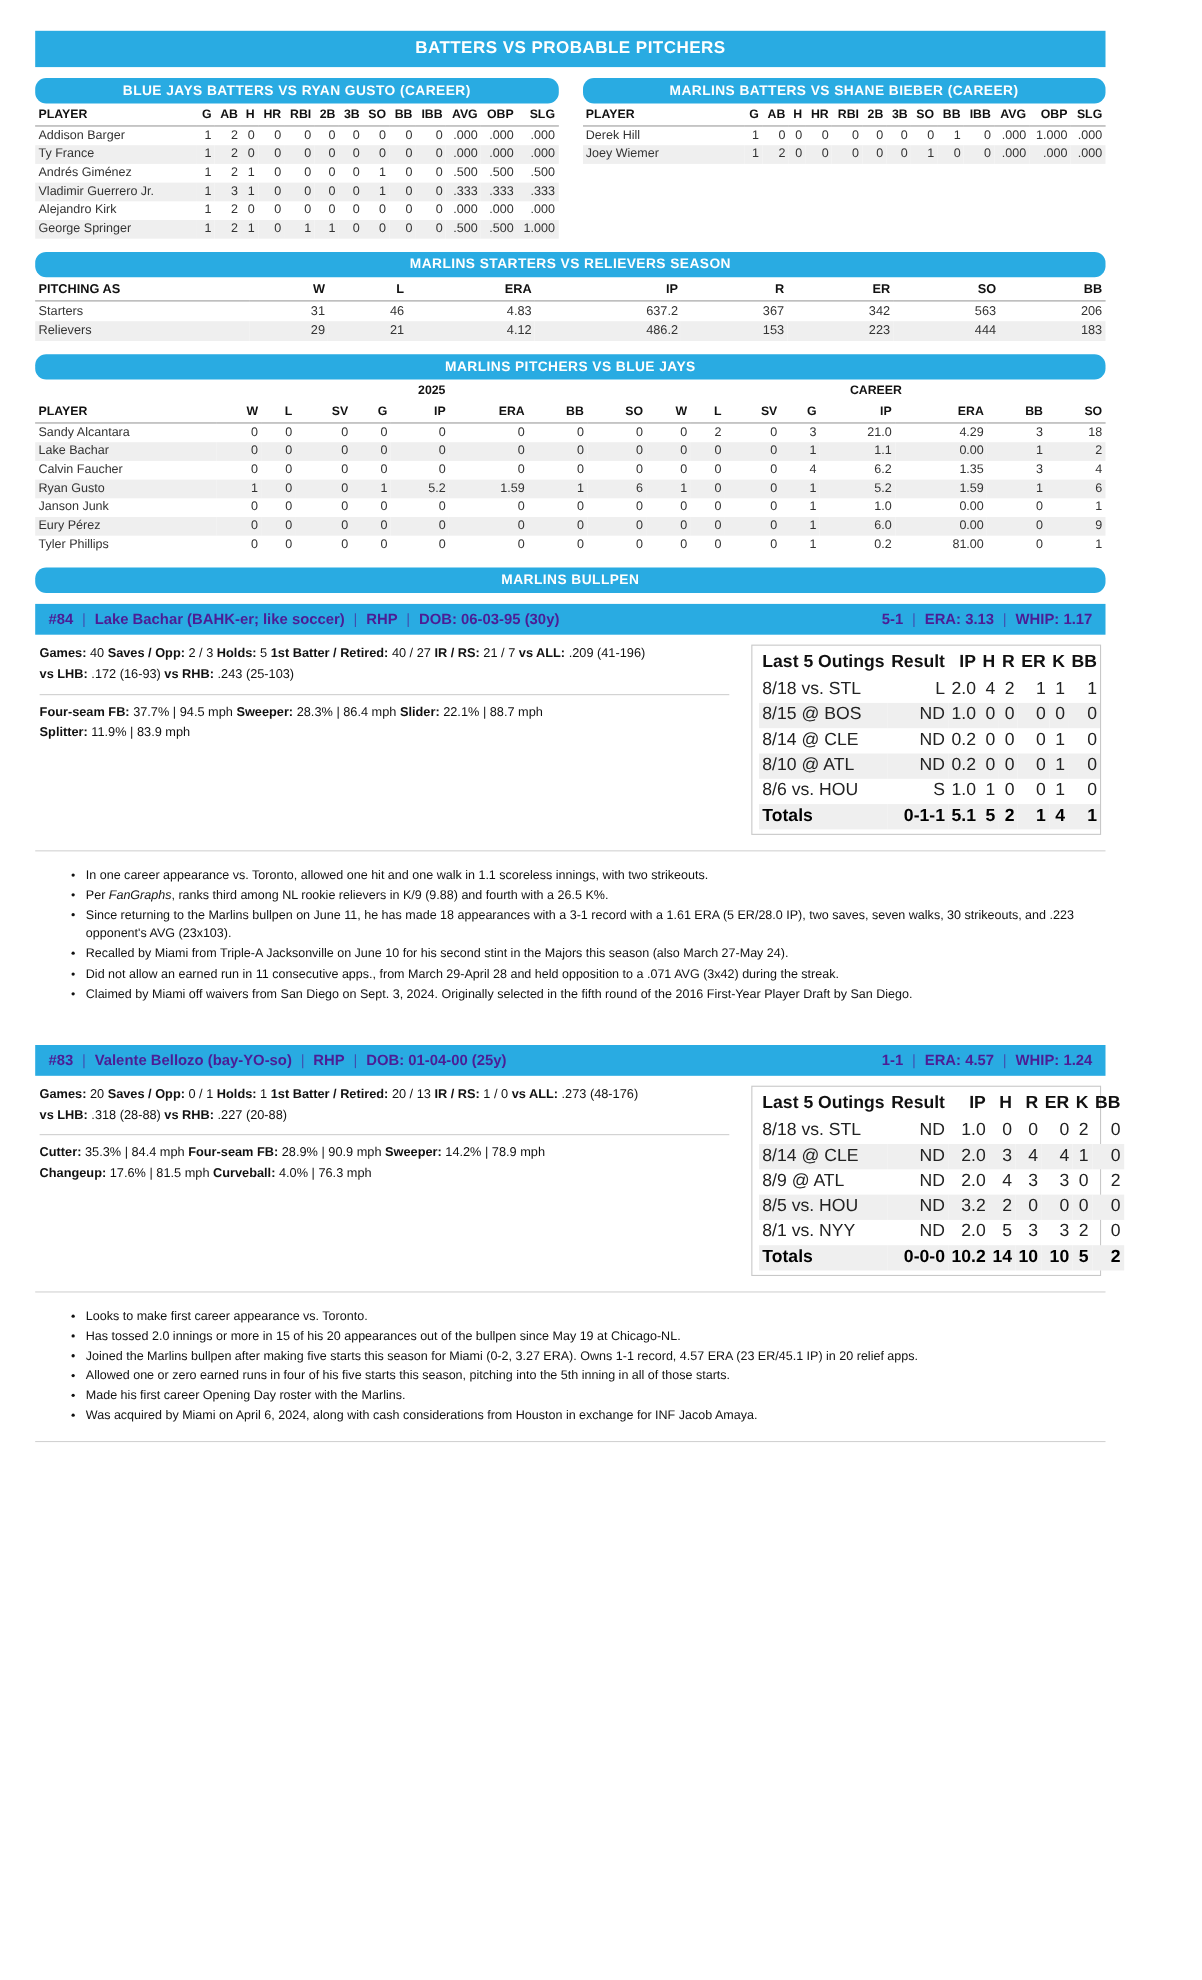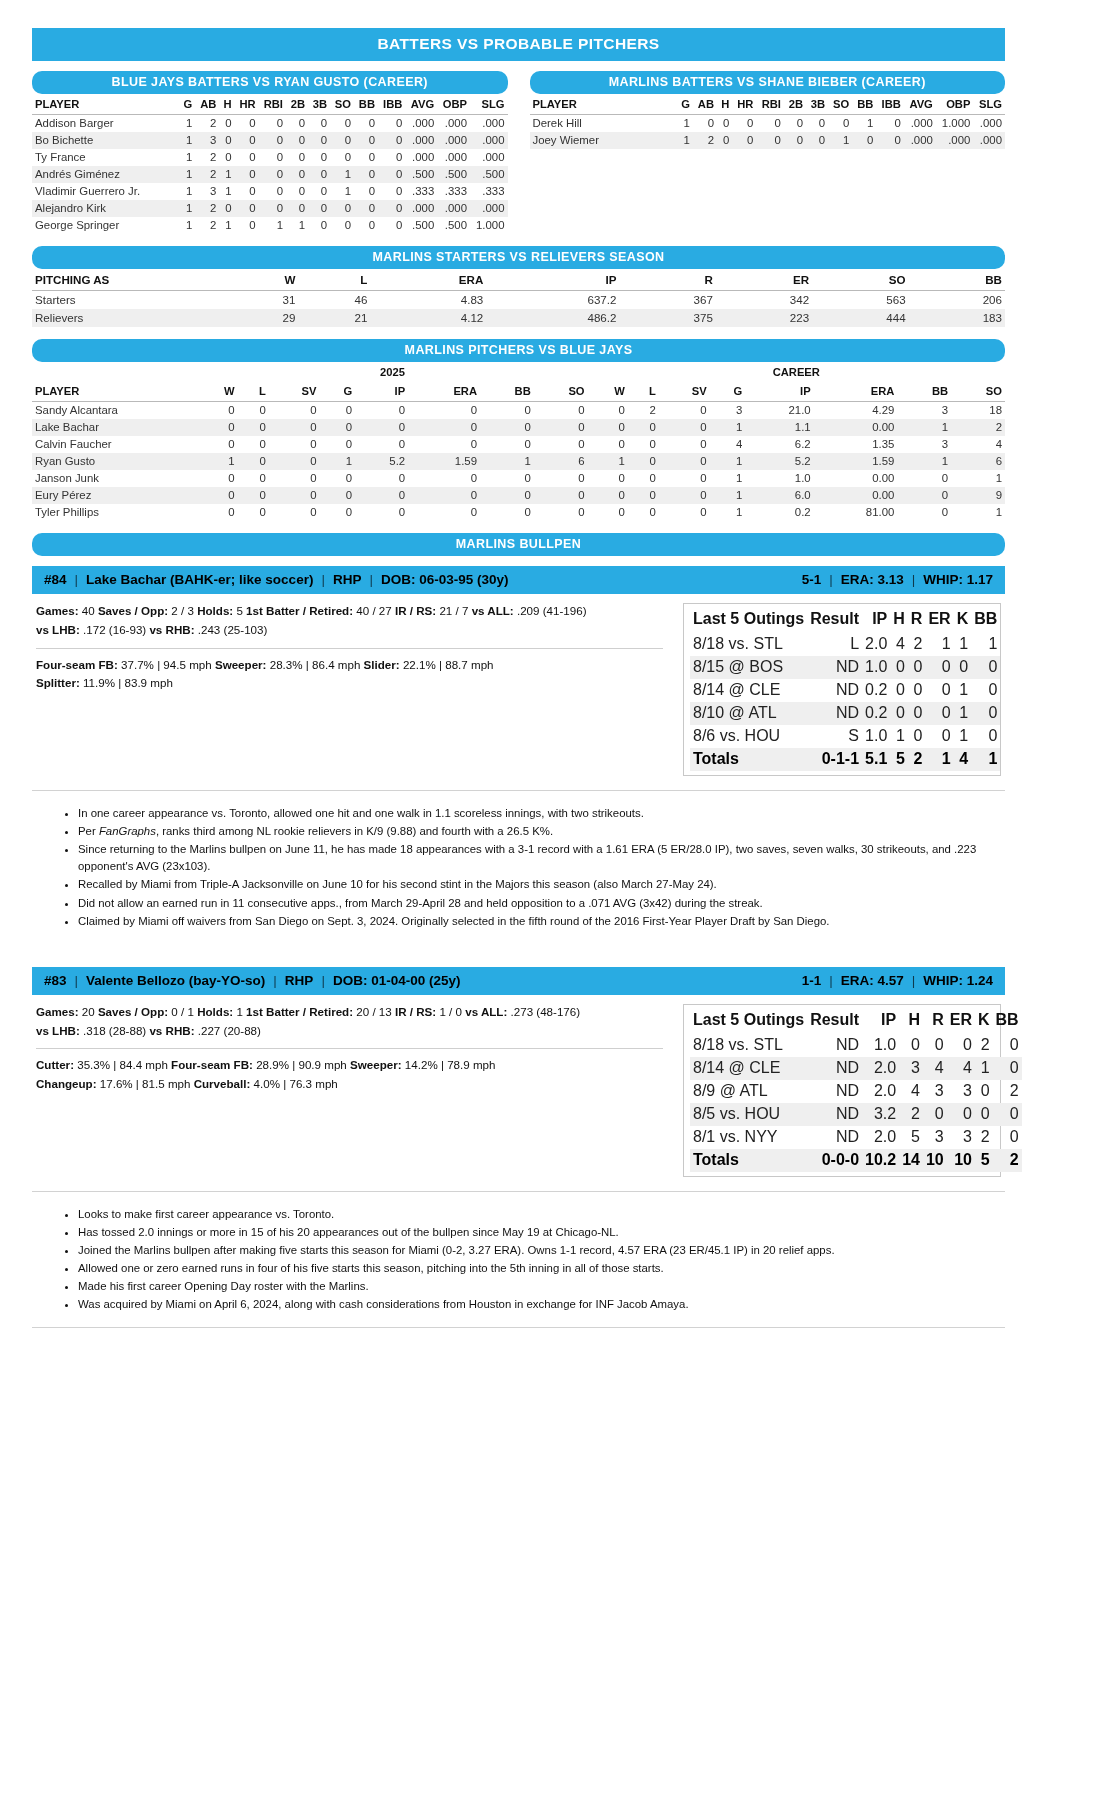--- a/index.html
+++ b/index.html
@@ -66,21 +66,21 @@
   table.stat tbody tr td { border: none; }
 
   .spacer-10 { height: 12px; }
 
   
   table.wide th, table.wide td { font-size: 11.6px; }
 
   
   .pcard-head {
     background: #29ABE2;
-    color: #000000;
+    color: #4c1d95;
     display: flex;
     align-items: flex-end;
     justify-content: space-between;
     padding: 6px 12px 7px 12px;
     font-size: 13.5px;
     font-weight: bold;
     margin-top: 10px;
   }
   .pcard-head .sep { opacity: .65; padding: 0 8px; font-weight: normal; }
   .pcard-head .left-grp, .pcard-head .right-grp { display: flex; align-items: center; }
@@ -165,36 +165,20 @@
               <th>AVG</th>
               <th>OBP</th>
               <th>SLG</th>
             </tr>
           </thead>
         <tbody id="bl-body">
             <tr>
               <td class="left">Addison Barger</td>
               <td>1</td>
               <td>2</td>
-              <td>0</td>
-              <td>0</td>
-              <td>0</td>
-              <td>0</td>
-              <td>0</td>
-              <td>0</td>
-              <td>0</td>
-              <td>0</td>
-              <td>.000</td>
-              <td>.000</td>
-              <td>.000</td>
-            </tr>
-            <tr>
-              <td class="left">Bo Bichette</td>
-              <td>1</td>
-              <td>3</td>
               <td>0</td>
               <td>0</td>
               <td>0</td>
               <td>0</td>
               <td>0</td>
               <td>0</td>
               <td>0</td>
               <td>0</td>
               <td>.000</td>
               <td>.000</td>
@@ -370,21 +354,21 @@
           <td>342</td>
           <td>563</td>
           <td>206</td>
         </tr>
         <tr>
           <td class="left">Relievers</td>
           <td>29</td>
           <td>21</td>
           <td>4.12</td>
           <td>486.2</td>
-          <td>375</td>
+          <td>153</td>
           <td>223</td>
           <td>444</td>
           <td>183</td>
         </tr>
       </tbody>
   </table>
 
   <div class="spacer-10"></div>
 
   <div class="bar bar-sub">MARLINS PITCHERS VS BLUE JAYS</div>

